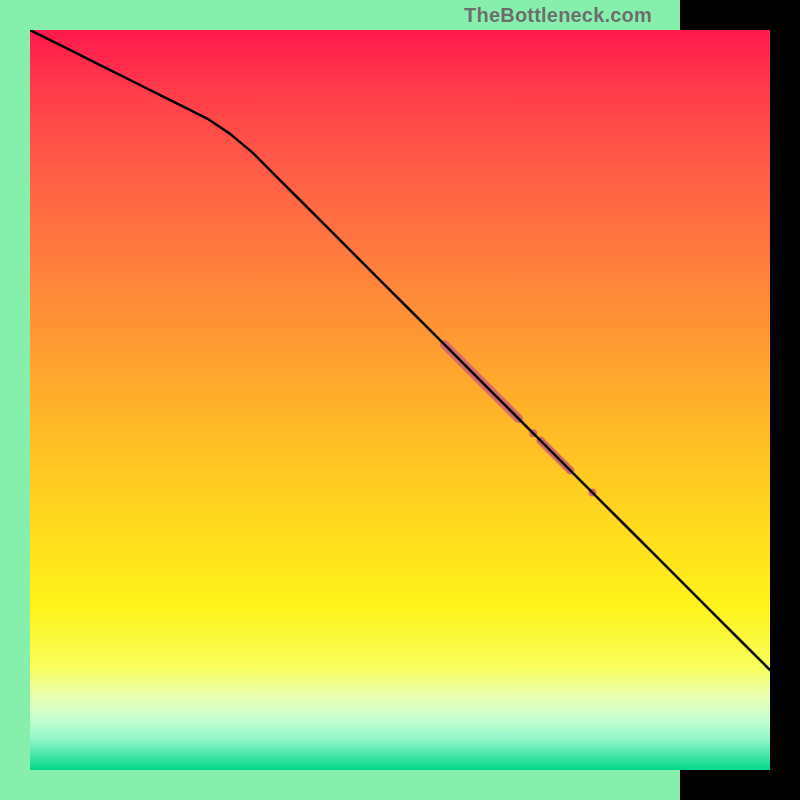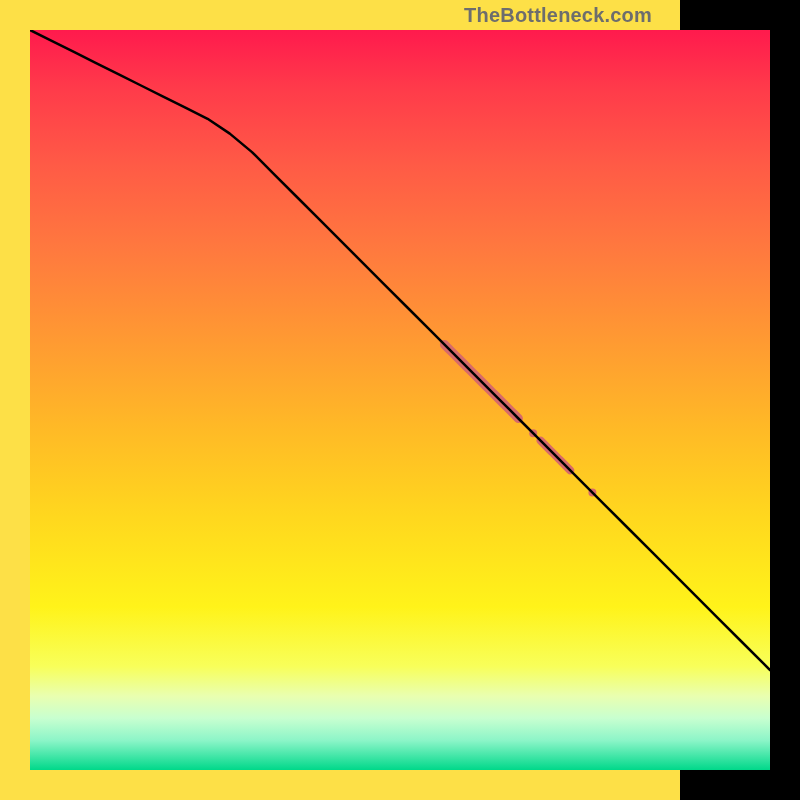--- a/index.html
+++ b/index.html
@@ -7,21 +7,21 @@
     padding: 0;
     width: 800px;
     height: 800px;
     background: #000;
     overflow: hidden;
   }
   .outer {
     position: relative;
     width: 680px;
     height: 800px;
-    background: #fde047;
+    background: #86efac;
   }
   .plot {
     position: absolute;
     left: 30px;
     top: 30px;
     width: 740px;
     height: 740px;
     background: linear-gradient(to bottom,
       #ff1a4d 0%,
       #ff3b4a 8%,

